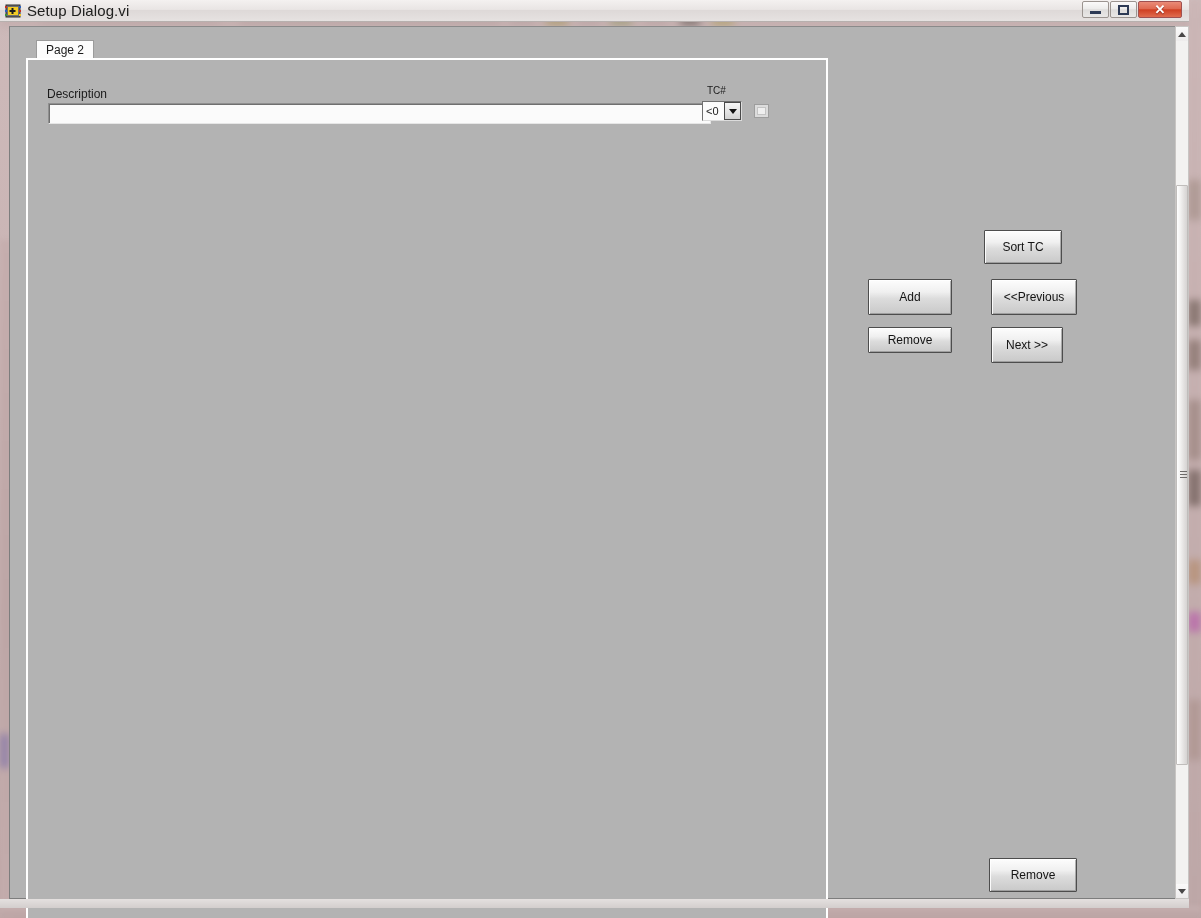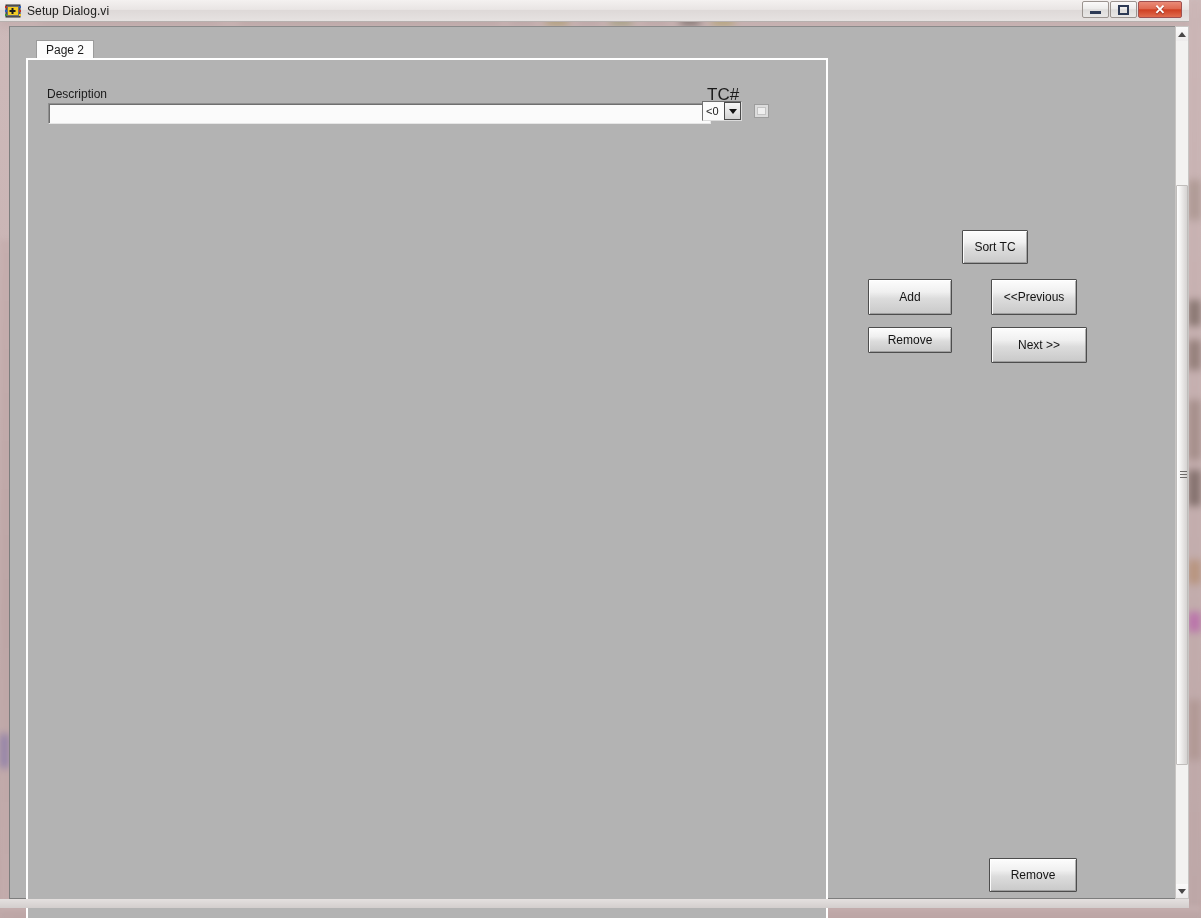--- a/index.html
+++ b/index.html
@@ -76,21 +76,21 @@
     display: flex;
     align-items: center;
   }
   .titlebar .vi-icon {
     width: 16px; height: 14px;
     margin-left: 5px; margin-right: 6px;
     position: relative;
     flex: 0 0 auto;
   }
   .title-text {
-    font-size: 12px;
+    font-size: 15px;
     color: #20201f;
     letter-spacing: .1px;
     white-space: nowrap;
   }
   .win-buttons {
     position: absolute;
     right: 7px; top: 1px;
     display: flex;
     gap: 1px;
   }
@@ -174,21 +174,21 @@
     padding: 2px 4px;
     font-size: 12px;
     color: #111;
     outline: none;
   }
 
   
   .tc-label {
     position: absolute;
     left: 697px; top: 58px;
-    font-size: 17px;
+    font-size: 10px;
     color: #1b1b1b;
   }
   .tc-ring {
     position: absolute;
     left: 692px; top: 74px;
     width: 40px; height: 20px;
     background: #fbfbfb;
     border: 1px solid #6f6f6f;
     border-right-color: #dcdcdc;
     border-bottom-color: #dcdcdc;
@@ -391,29 +391,29 @@
       <div class="tc-ring">
         <span class="val">&lt;0</span>
         <span class="arrowbox">
           <span class="caret-down"></span>
         </span>
       </div>
       <div class="tc-checkbox">
         <i></i>
       </div>
 
-      <div class="btn" style="left:952px; top:203px; width:66px; height:34px;text-align:center;">Sort TC</div>
+      <div class="btn" style="left:974px; top:203px; width:78px; height:34px;text-align:center;">Sort TC</div>
 
       <div class="btn" style="left:858px; top:252px; width:84px; height:36px;">Add</div>
 
       <div class="btn" style="left:981px; top:252px; width:86px; height:36px;">&lt;&lt;Previous</div>
 
       <div class="btn" style="left:858px; top:300px; width:84px; height:26px;">Remove</div>
 
-      <div class="btn" style="left:981px; top:300px; width:96px; height:36px;">Next &gt;&gt;</div>
+      <div class="btn" style="left:981px; top:300px; width:72px; height:36px;">Next &gt;&gt;</div>
 
       <div class="btn" style="left:979px; top:831px; width:88px; height:34px;">Remove</div>
 
     </div>
   </div>
 
   <div class="vscroll">
     <div class="vs-arrow up">
       <span class="vs-up-tri"></span>
     </div>

